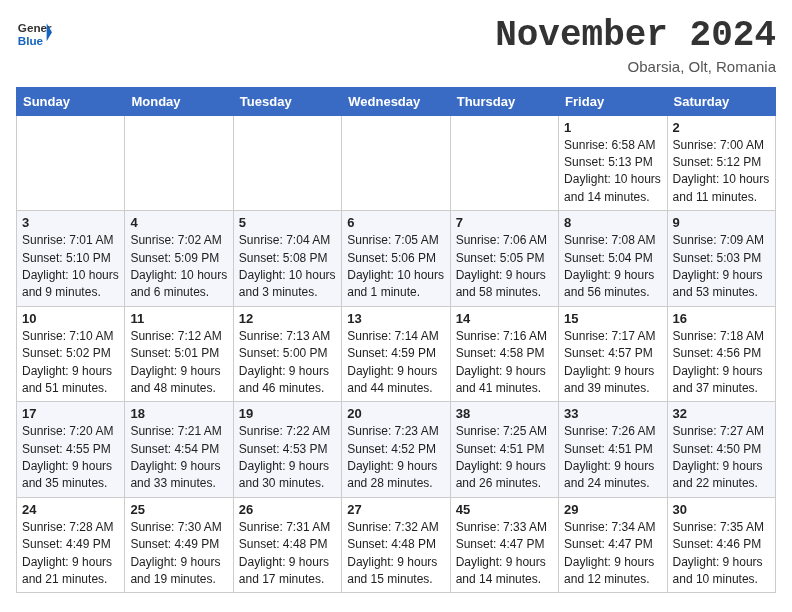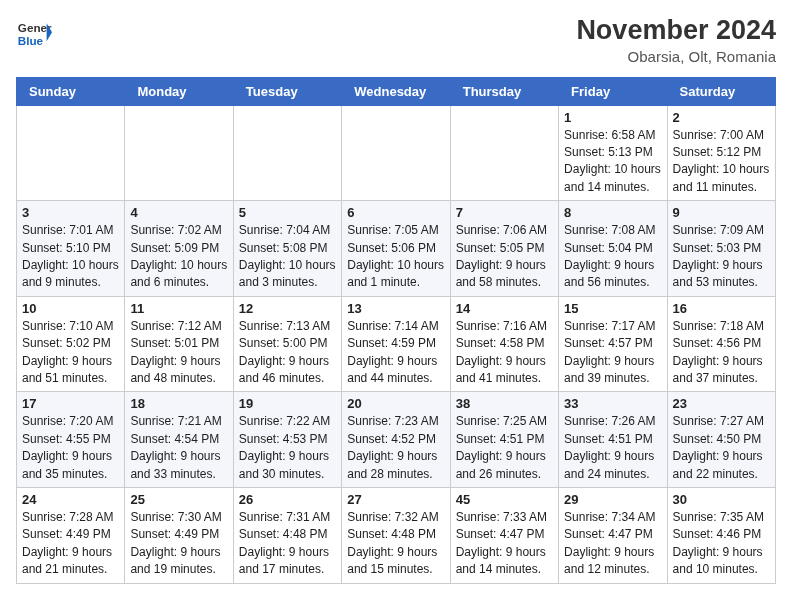--- a/index.html
+++ b/index.html
@@ -27,41 +27,42 @@
       gap: 4px;
     }
     .logo-icon {
       width: 36px;
       height: 36px;
     }
     .title-block {
       text-align: right;
     }
     .month-title {
-      font-size: 27px;
+      font-size: 36px;
       font-weight: bold;
       color: #333;
       line-height: 1.1;
+      font-family: Liberation Mono, monospace;
     }
     .location {
       font-size: 15px;
       color: #555;
       margin-top: 2px;
     }
     .calendar {
       width: 100%;
       border-collapse: collapse;
       border: 1px solid #bbb;
     }
     .calendar th {
       background: #3a6bc4;
       color: #fff;
       font-size: 13px;
       font-weight: bold;
-      padding: 6px 12px;
+      padding: 6px 6px;
       border: 1px solid #3a6bc4;
       text-align: left;
     }
     .calendar td {
       border: 1px solid #ccc;
       vertical-align: top;
       padding: 4px 5px;
       width: calc(100% / 7);
       min-height: 80px;
       font-size: 11px;
@@ -217,21 +218,21 @@
           </td>
           <td>
             <span class="day-number">38</span>
             <div class="day-info">Sunrise: 7:25 AM<br>Sunset: 4:51 PM<br>Daylight: 9 hours<br>and 26 minutes.</div>
           </td>
           <td>
             <span class="day-number">33</span>
             <div class="day-info">Sunrise: 7:26 AM<br>Sunset: 4:51 PM<br>Daylight: 9 hours<br>and 24 minutes.</div>
           </td>
           <td>
-            <span class="day-number">23</span>
+            <span class="day-number">32</span>
             <div class="day-info">Sunrise: 7:27 AM<br>Sunset: 4:50 PM<br>Daylight: 9 hours<br>and 22 minutes.</div>
           </td>
         </tr>
         <tr class="row-odd">
           <td>
             <span class="day-number">24</span>
             <div class="day-info">Sunrise: 7:28 AM<br>Sunset: 4:49 PM<br>Daylight: 9 hours<br>and 21 minutes.</div>
           </td>
           <td>
             <span class="day-number">25</span>

